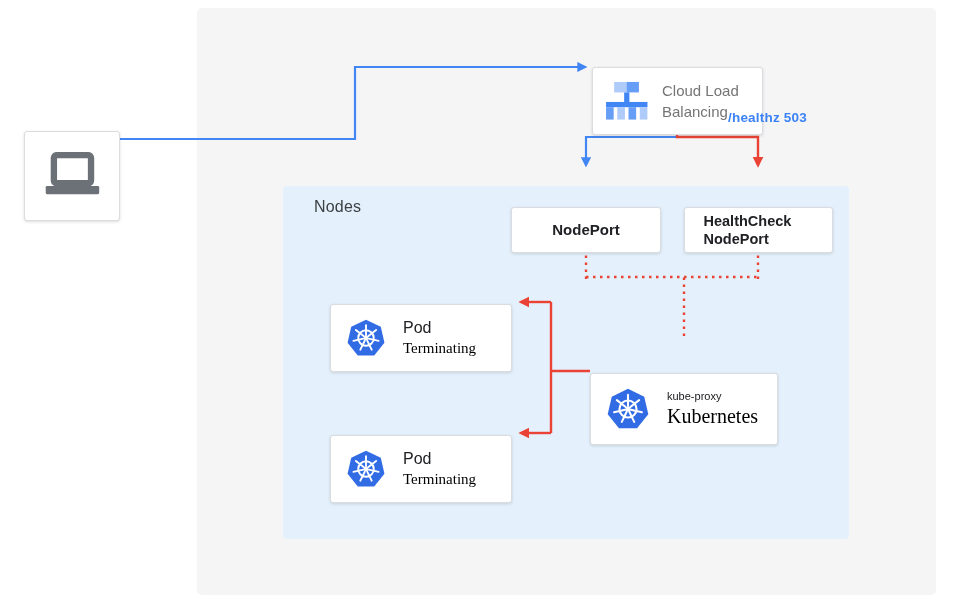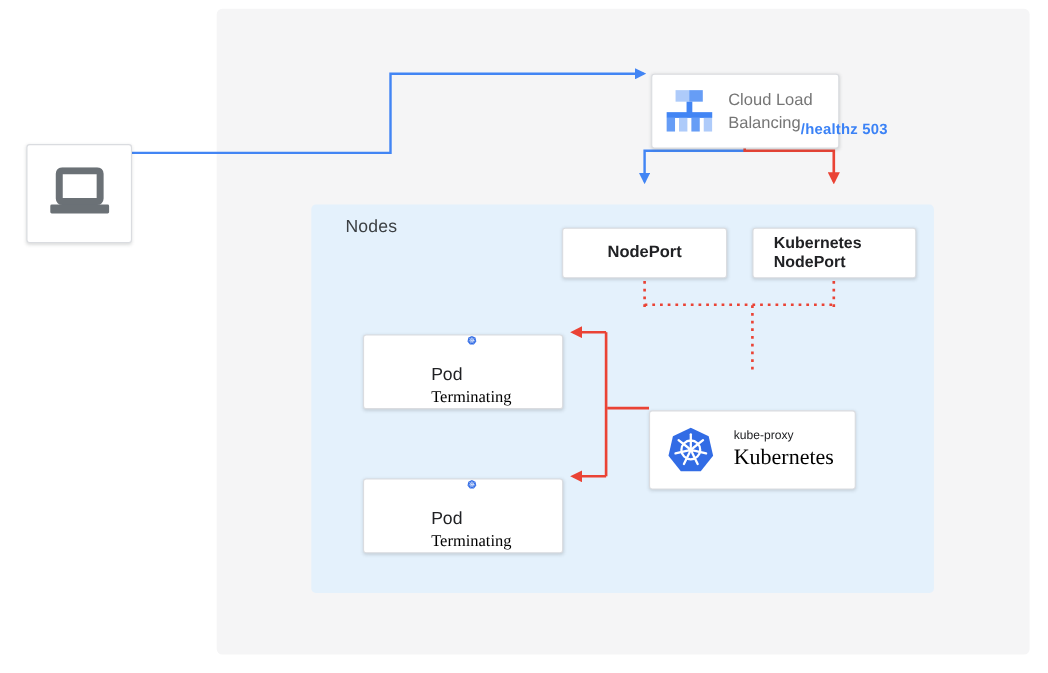--- a/index.html
+++ b/index.html
@@ -37,21 +37,21 @@
   .clb-box .label{font-size:15px;line-height:1.4;color:#757575;width:96px;}
   .port-box{justify-content:center;text-align:left;
     font-size:15px;font-weight:bold;color:#202124;line-height:1.25;}
   .nodeport-box{left:511px;top:171px;width:150px;height:46px;}
   .hc-box{left:684px;top:171px;width:149px;height:46px;font-size:14.5px;}
   .hc-box .wrap{width:110px;margin:0 auto;}
   .healthz{
     position:absolute;left:728px;top:110px;z-index:3;
     font-size:13.5px;font-weight:bold;color:#3b82f6;letter-spacing:.2px;
   }
-  .pod-box{left:330px;width:182px;height:68px;padding-left:15px;gap:17px;flex-direction:column;}
+  .pod-box{left:330px;width:182px;height:68px;padding-left:15px;gap:17px;}
   .pod-box.first{top:268px;}
   .pod-box.second{top:399px;}
   .kproxy-box{left:590px;top:337px;width:188px;height:72px;padding-left:15px;gap:17px;}
   .card-text .title{font-size:16px;color:#202124;line-height:1.3;}
   .card-text .sub{font-size:15px;color:#000000;line-height:1.3;font-family:Liberation Serif, serif;}
   .kproxy-box .card-text .title{font-size:11px;}
   .kproxy-box .card-text .sub{font-size:20px;}
 </style>
 </head>
 <body>
@@ -112,21 +112,21 @@
     <div class="label">Cloud Load Balancing</div>
   </div>
 
   <div class="healthz">/healthz 503</div>
 
   <div class="node port-box nodeport-box">
     <span>NodePort</span>
   </div>
 
   <div class="node port-box hc-box">
-    <span class="wrap">Kubernetes NodePort</span>
+    <span class="wrap">HealthCheck NodePort</span>
   </div>
 
   <div class="node pod-box first">
     <svg width="40" height="40" viewBox="0 0 36 36">
       <polygon points="18,1.5 31.3,7.9 34.6,22.3 25.4,33.8 10.6,33.8 1.4,22.3 4.7,7.9" fill="#326ce5"></polygon>
       <g stroke="#ffffff" stroke-width="1.7" stroke-linecap="round" fill="none">
         <circle cx="18" cy="18" r="7"></circle>
         <path d="M18 15.5 L18 6.4"></path>
         <path d="M19.9 16.4 L27.1 10.7"></path>
         <path d="M20.4 18.6 L29.4 20.6"></path>

